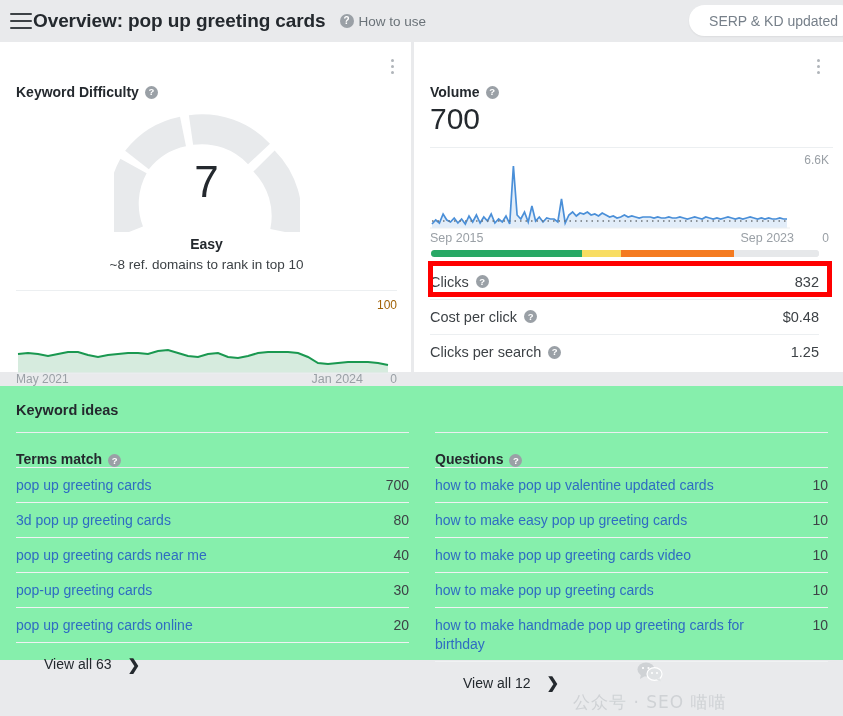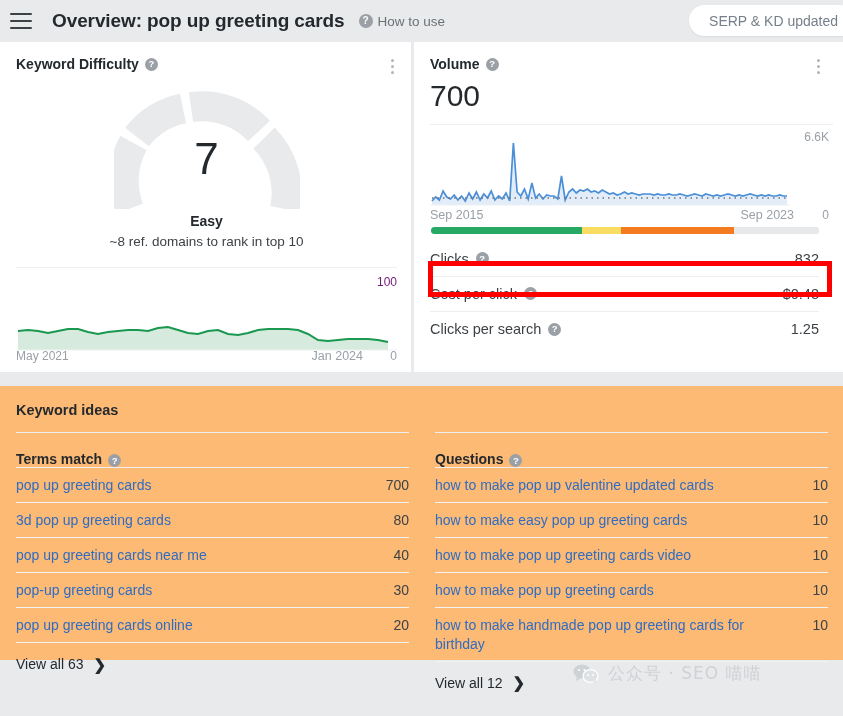--- a/index.html
+++ b/index.html
@@ -15,21 +15,21 @@
   .header {
     height: 42px; background: #e9eaec;
     display: flex; align-items: center;
     padding: 0 0 0 10px; position: relative;
   }
   .hamburger { width: 22px; height: 16px; display: flex; flex-direction: column;
     justify-content: space-between; cursor: pointer; flex: 0 0 auto; }
   .hamburger i { display: block; height: 2px; background: #3d4246; border-radius: 1px; }
   .page-title {
     font-size: 19px; font-weight: bold; color: #24292e;
-    margin-left: 20px; white-space: nowrap; letter-spacing: -0.1px;
+    margin-left: 1px; white-space: nowrap; letter-spacing: -0.1px;
   }
   .howto { display: flex; align-items: center; margin-left: 14px; gap: 5px; cursor: pointer; }
   .howto-label { font-size: 13.5px; color: #6a7278; white-space: nowrap; }
   .serp-badge {
     position: absolute; right: -13px; top: 5px;
     background: #fff; border-radius: 16px;
     height: 31px; display: flex; align-items: center;
     padding: 0 18px 0 20px; font-size: 14px; color: #77808a;
     white-space: nowrap; box-shadow: 0 1px 2px rgba(0,0,0,.06);
   }
@@ -50,35 +50,35 @@
   .kebab i { width: 3px; height: 3px; background: #b0b5ba; border-radius: 50%; display: block; }
 
   
   .top-row { display: flex; gap: 3px; padding: 0; }
   .card { background: #fff; position: relative; }
   .card-kd { width: 411px; height: 330px; padding: 14px 14px 0 16px; }
   .card-vol { width: 440px; height: 330px; padding: 14px 10px 0 16px; }
 
   .card-head { display: flex; align-items: flex-start; justify-content: space-between; }
   .card-title { display: flex; align-items: center; gap: 6px;
-    font-size: 14px; font-weight: bold; color: #24292e; }
+    font-size: 14px; font-weight: bold; color: #24292e; margin-top: 28px; }
 
   
   .gauge-wrap { position: relative; height: 118px; margin-top: 14px; }
   .gauge-svg { display: block; margin: 0 auto; }
   .gauge-num {
     position: absolute; left: 0; right: 0; top: 46px; text-align: center;
     font-size: 44px; color: #24292e; font-weight: 400; line-height: 1;
   }
   .gauge-label { text-align: center; font-size: 14px; font-weight: bold; color: #24292e; margin-top: 4px; }
   .gauge-sub { text-align: center; font-size: 13.5px; color: #3d4246; margin-top: 5px; }
 
   .kd-chart { position: relative; margin-top: 18px; height: 96px;
     border-top: 1px solid #eceff1; }
-  .kd-chart .axmax { position: absolute; right: 0; top: 7px; font-size: 12px; color: #701a75; }
+  .kd-chart .axmax { position: absolute; right: 0; top: 7px; font-size: 12px; color: #a16207; }
   .kd-chart .axmin { position: absolute; right: 0; bottom: 0px; font-size: 12px; color: #9aa0a6; }
   .kd-chart .xleft { position: absolute; left: 0; bottom: 0px; font-size: 12px; color: #9aa0a6; }
   .kd-chart .xright { position: absolute; right: 34px; bottom: 0px; font-size: 12.5px; color: #9aa0a6; }
 
   .vol-number { font-size: 30px; color: #24292e; margin-top: 2px; line-height: 1.15; font-weight: 400; }
   .vol-chart { position: relative; margin-top: 10px; height: 98px; border-top: 1px solid #eceff1; }
   .vol-chart .axmax { position: absolute; right: 4px; top: 5px; font-size: 12px; color: #9aa0a6; }
   .vol-chart .axmin { position: absolute; right: 4px; bottom: 0; font-size: 12px; color: #9aa0a6; }
   .vol-chart .xleft { position: absolute; left: 0; bottom: 0; font-size: 12.5px; color: #9aa0a6; }
   .vol-chart .xright { position: absolute; right: 39px; bottom: 0; font-size: 12.5px; color: #9aa0a6; }
@@ -98,45 +98,46 @@
   .metric-val { font-size: 14.5px; color: #3d4246; }
 
   .highlight-box {
     position: absolute; left: 428px; top: 261px;
     width: 404px; height: 36px;
     border: 5px solid #ff0000; background: transparent;
     pointer-events: none; z-index: 20;
   }
 
   
-  .ideas { background: #fdba74; margin-top: 14px; width: 843px; height: 274px; }
+  .ideas { background: #86efac; margin-top: 14px; width: 843px; height: 274px; }
   .ideas-head { padding: 16px 16px 14px 16px; font-size: 14.5px; font-weight: bold; color: #24292e; }
   .ideas-body { display: flex; }
   .col { width: 421px; }
   .col-left { padding-left: 16px; padding-right: 12px; }
   .col-right { padding-left: 14px; padding-right: 14px; }
   .col-head { display: flex; align-items: flex-end; gap: 6px;
     font-size: 14px; font-weight: bold; color: #24292e;
     border-top: 1px solid #eceff1; border-bottom: 1px solid #eceff1;
     height: 36px; }
   .kw-row { display: flex; align-items: flex-start; justify-content: space-between;
     border-bottom: 1px solid #f0f2f3; min-height: 35px; padding: 8px 0 7px 0; gap: 11px; }
   .kw-link { font-size: 14px; color: #2f6cc2; cursor: pointer; line-height: 1.35; }
   .kw-vol { font-size: 14px; color: #3d4246; white-space: nowrap; padding-top: 1px; }
-  .view-all { display: flex; align-items: center; gap: 10px;
-    font-size: 14px; color: #24292e; cursor: pointer; padding-top: 13px; }
+  .view-all { display: flex; align-items: center; gap: 16px;
+    font-size: 14px; color: #24292e; cursor: pointer; padding-top: 13px; margin-left: 28px; }
   .chev { font-size: 15px; font-weight: bold; color: #24292e; line-height: 1; }
 
   
   .watermark {
     position: absolute; left: 573px; top: 662px;
     display: flex; align-items: center; gap: 9px;
     color: #cfd2d5; font-size: 17px; white-space: nowrap;
     pointer-events: none; z-index: 15;
     font-family: "DejaVu Sans", sans-serif;
+    flex-direction: column;
   }
   .wm-text { letter-spacing: 1px; }
   .footer-strip { position: absolute; left: 0; bottom: 0; width: 843px; height: 8px; background: #e9eaec; }
 </style>
 </head>
 <body>
 
 <div class="page">
 
   <div class="header">

